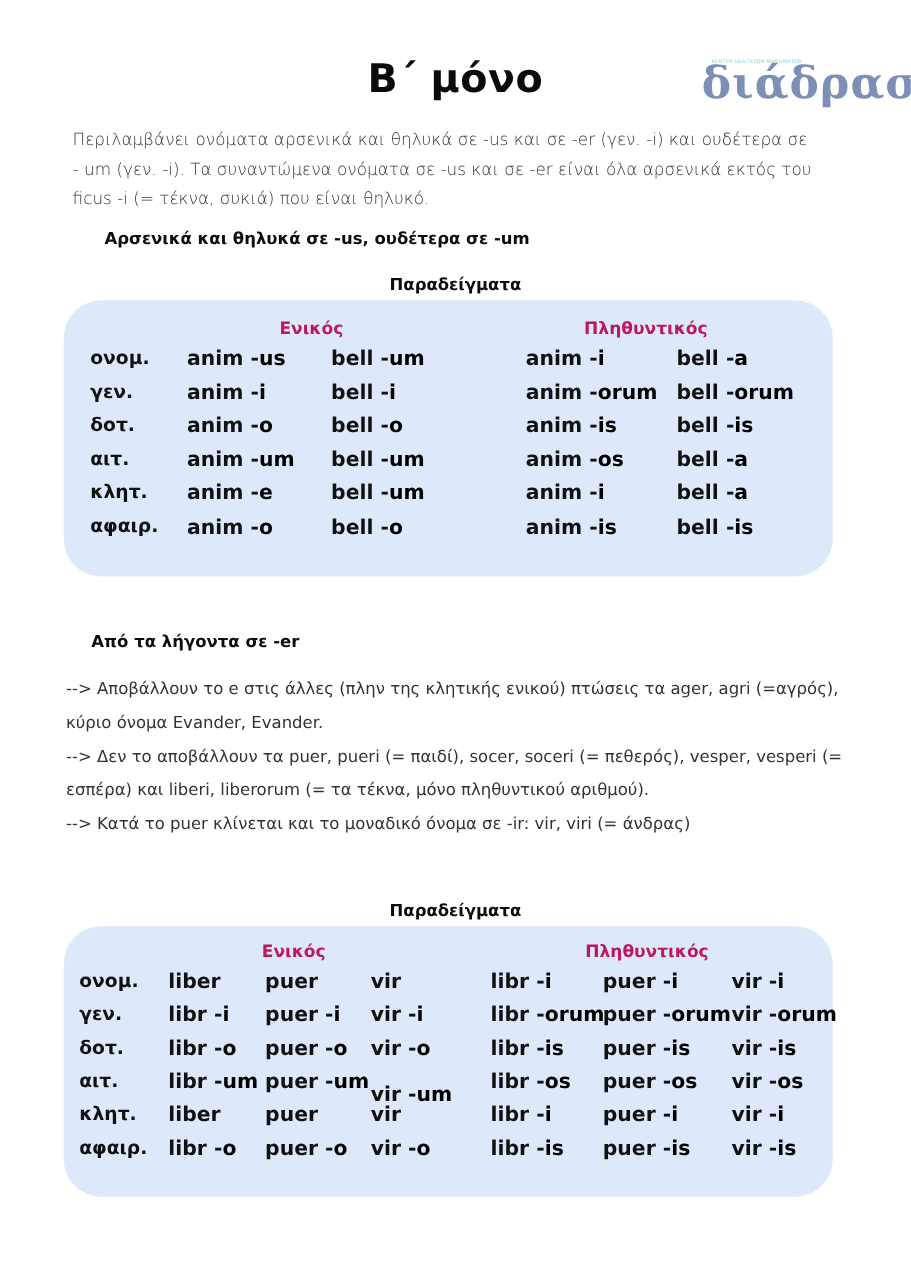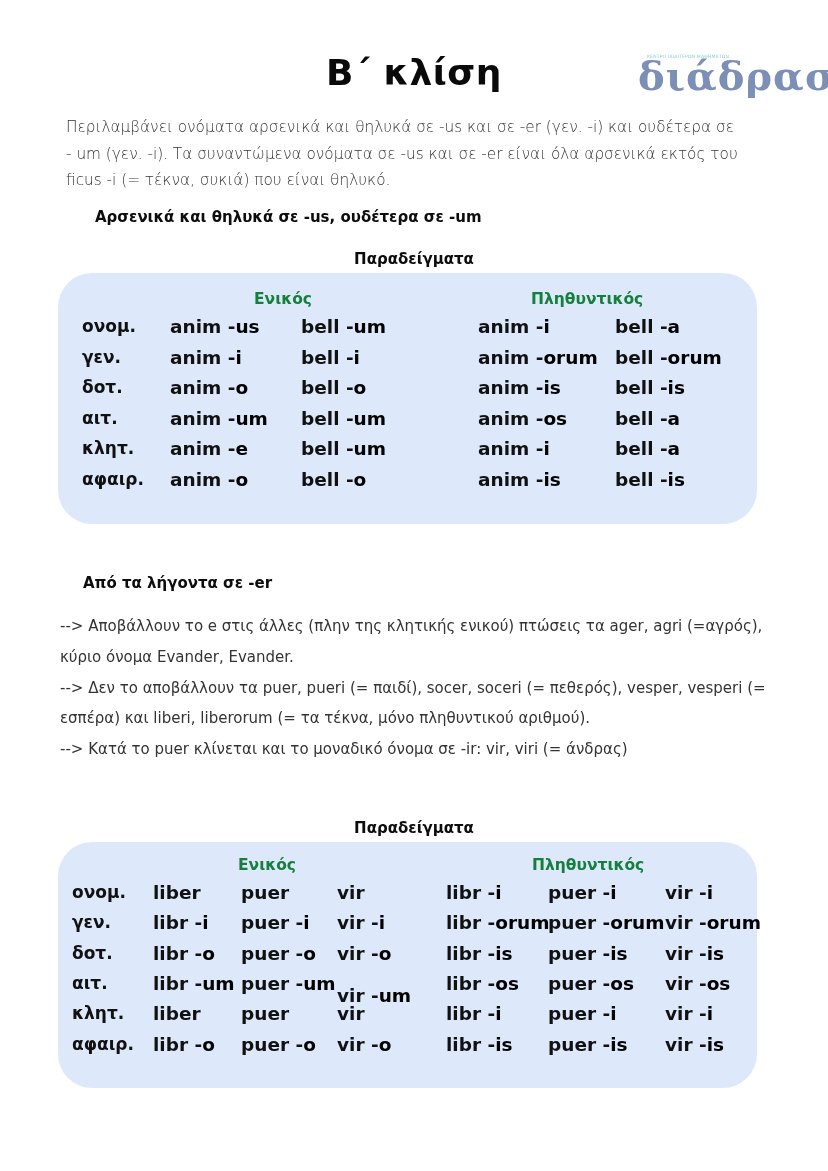--- a/index.html
+++ b/index.html
@@ -24,36 +24,36 @@
                font-size: 15px; color: #0d0d0d; }
     .h1 { left: 95px; top: 208px; }
     .ex1 { left: 0; right: 0; top: 250px; text-align: center; }
     .h2 { left: 83px; top: 574px; }
     .ex2 { left: 0; right: 0; top: 819px; text-align: center; }
 
     .box { position: absolute; background: #dde9fb; border-radius: 34px; }
     .box1 { left: 58px; top: 273px; width: 699px; height: 251px; }
     .box2 { left: 58px; top: 842px; width: 699px; height: 246px; }
 
-    .col-label { position: absolute; font-weight: bold; font-size: 15.5px; color: #15803d; }
+    .col-label { position: absolute; font-weight: bold; font-size: 15.5px; color: #be185d; }
 
     .cell { position: absolute; font-family: "DejaVu Sans", sans-serif; font-weight: bold;
             font-size: 18.5px; color: #111; white-space: nowrap; }
     .case { font-size: 17px; }
     .end { color: #000000; }
 
     .rules { position: absolute; left: 60px; top: 611px; width: 720px;
              font-family: "DejaVu Sans", sans-serif; font-size: 15px; line-height: 30.8px;
              color: #333; }
     .rules p { margin: 0; }
   </style>
 </head>
 <body>
 
-<div class="title">Β΄ κλίση</div>
+<div class="title">Β΄ μόνο</div>
 
 <div class="logo">
   <div class="logo-small">ΚΕΝΤΡΟ ΙΔΙΑΙΤΕΡΩΝ ΜΑΘΗΜΑΤΩΝ</div>
   <div class="logo-main">διάδραση</div>
 </div>
 
 <div class="intro">
   <div>Περιλαμβάνει ονόματα αρσενικά και θηλυκά σε -us και σε -er (γεν. -i) και ουδέτερα σε</div>
   <div>- um (γεν. -i). Τα συναντώμενα ονόματα σε -us και σε -er είναι όλα αρσενικά εκτός του</div>
   <div>ficus -i (= τέκνα, συκιά) που είναι θηλυκό.</div>

